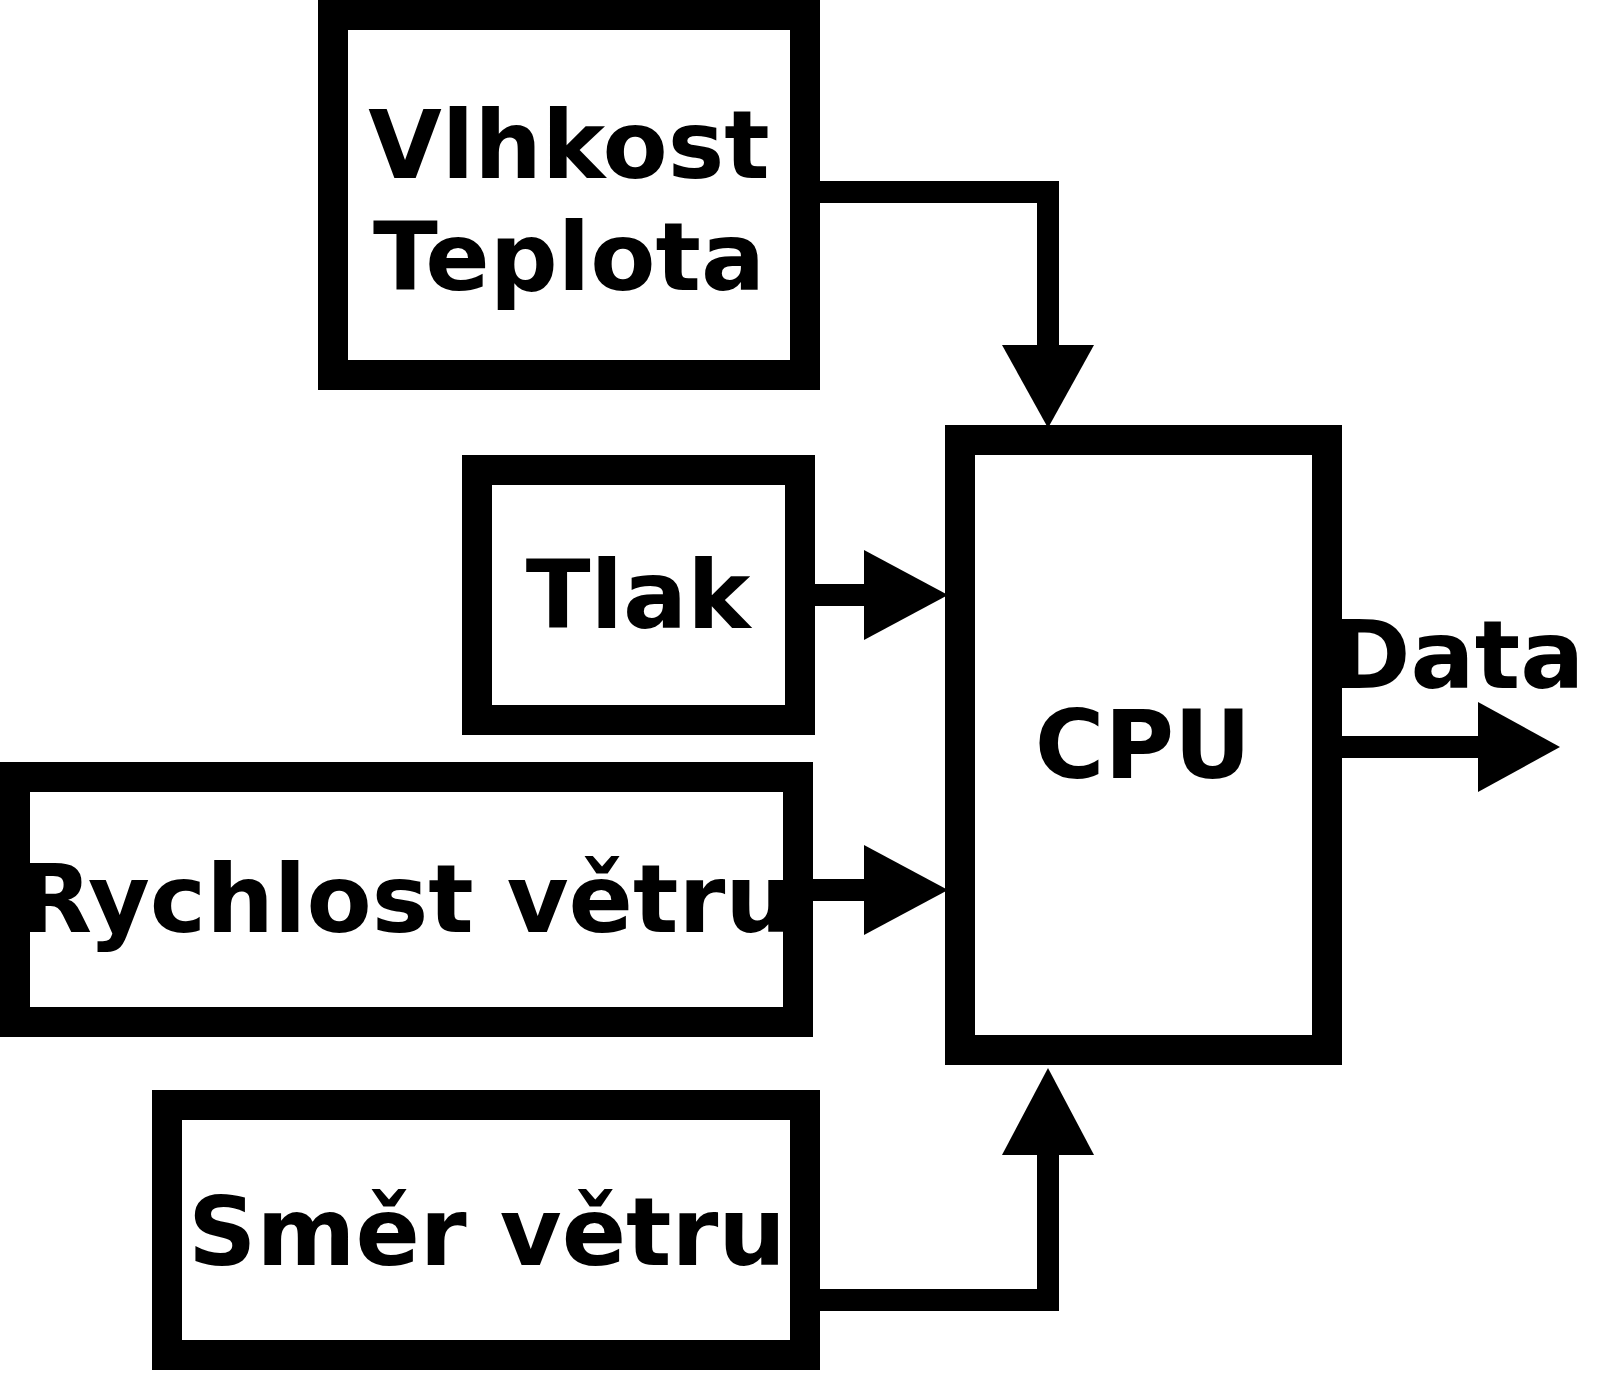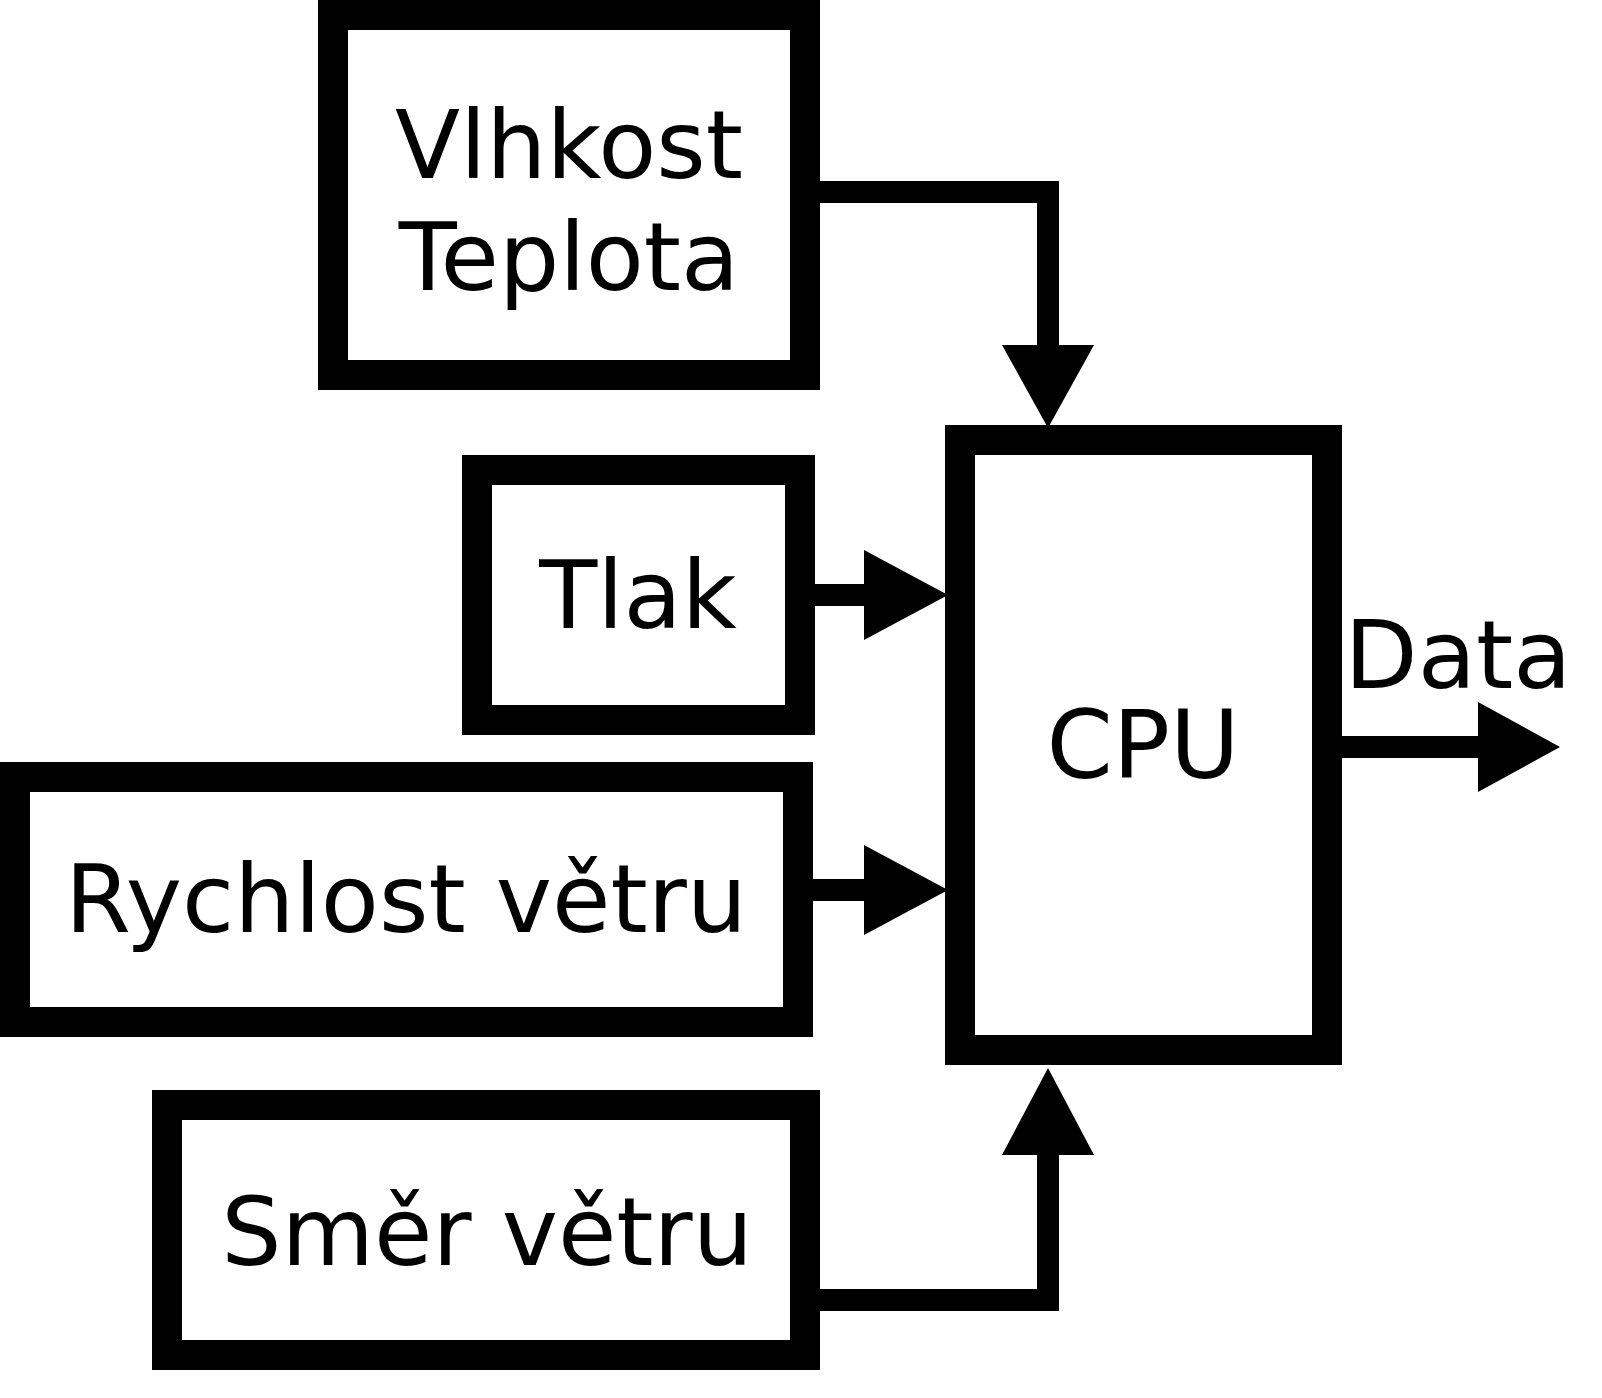--- a/index.html
+++ b/index.html
@@ -6,20 +6,21 @@
     margin: 0;
     padding: 0;
     background: #ffffff;
   }
   .diagram-wrap {
     width: 1602px;
     height: 1398px;
     position: relative;
     background: #ffffff;
     overflow: hidden;
+    font-weight: bold;
   }
   svg { display: block; }
   text {
     font-family: "DejaVu Sans", sans-serif;
     fill: #000000;
   }
   .block-label { font-size: 95px; }
   .out-label   { font-size: 95px; }
   .box {
     fill: #ffffff;

